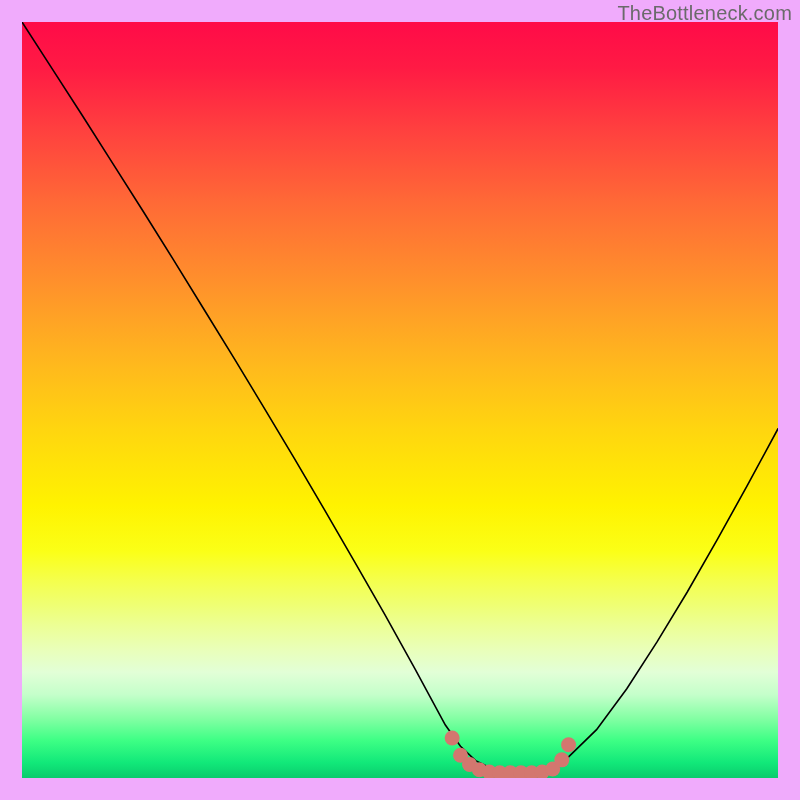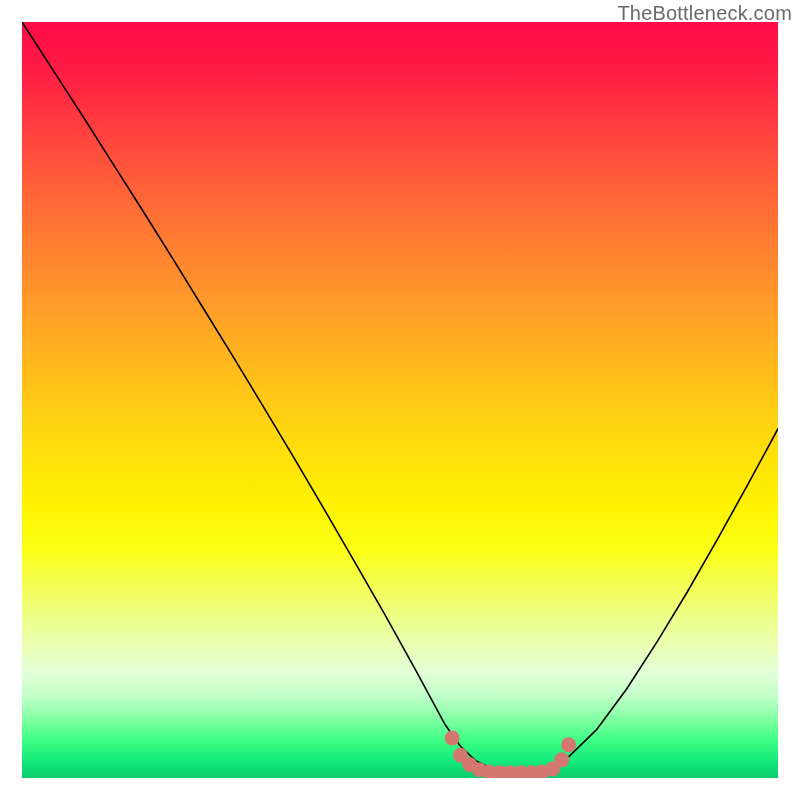--- a/index.html
+++ b/index.html
@@ -10,21 +10,21 @@
     overflow: hidden;
     background: #000;
     font-family: Arial, Helvetica, sans-serif;
   }
   .frame {
     position: absolute;
     left: 0;
     top: 0;
     width: 800px;
     height: 800px;
-    background: #ffffff;
+    background: #f0abfc;
   }
   .plot-area {
     position: absolute;
     left: 22px;
     top: 22px;
     width: 756px;
     height: 756px;
     background: linear-gradient(
       to bottom,
       #ff0b48 0%,

